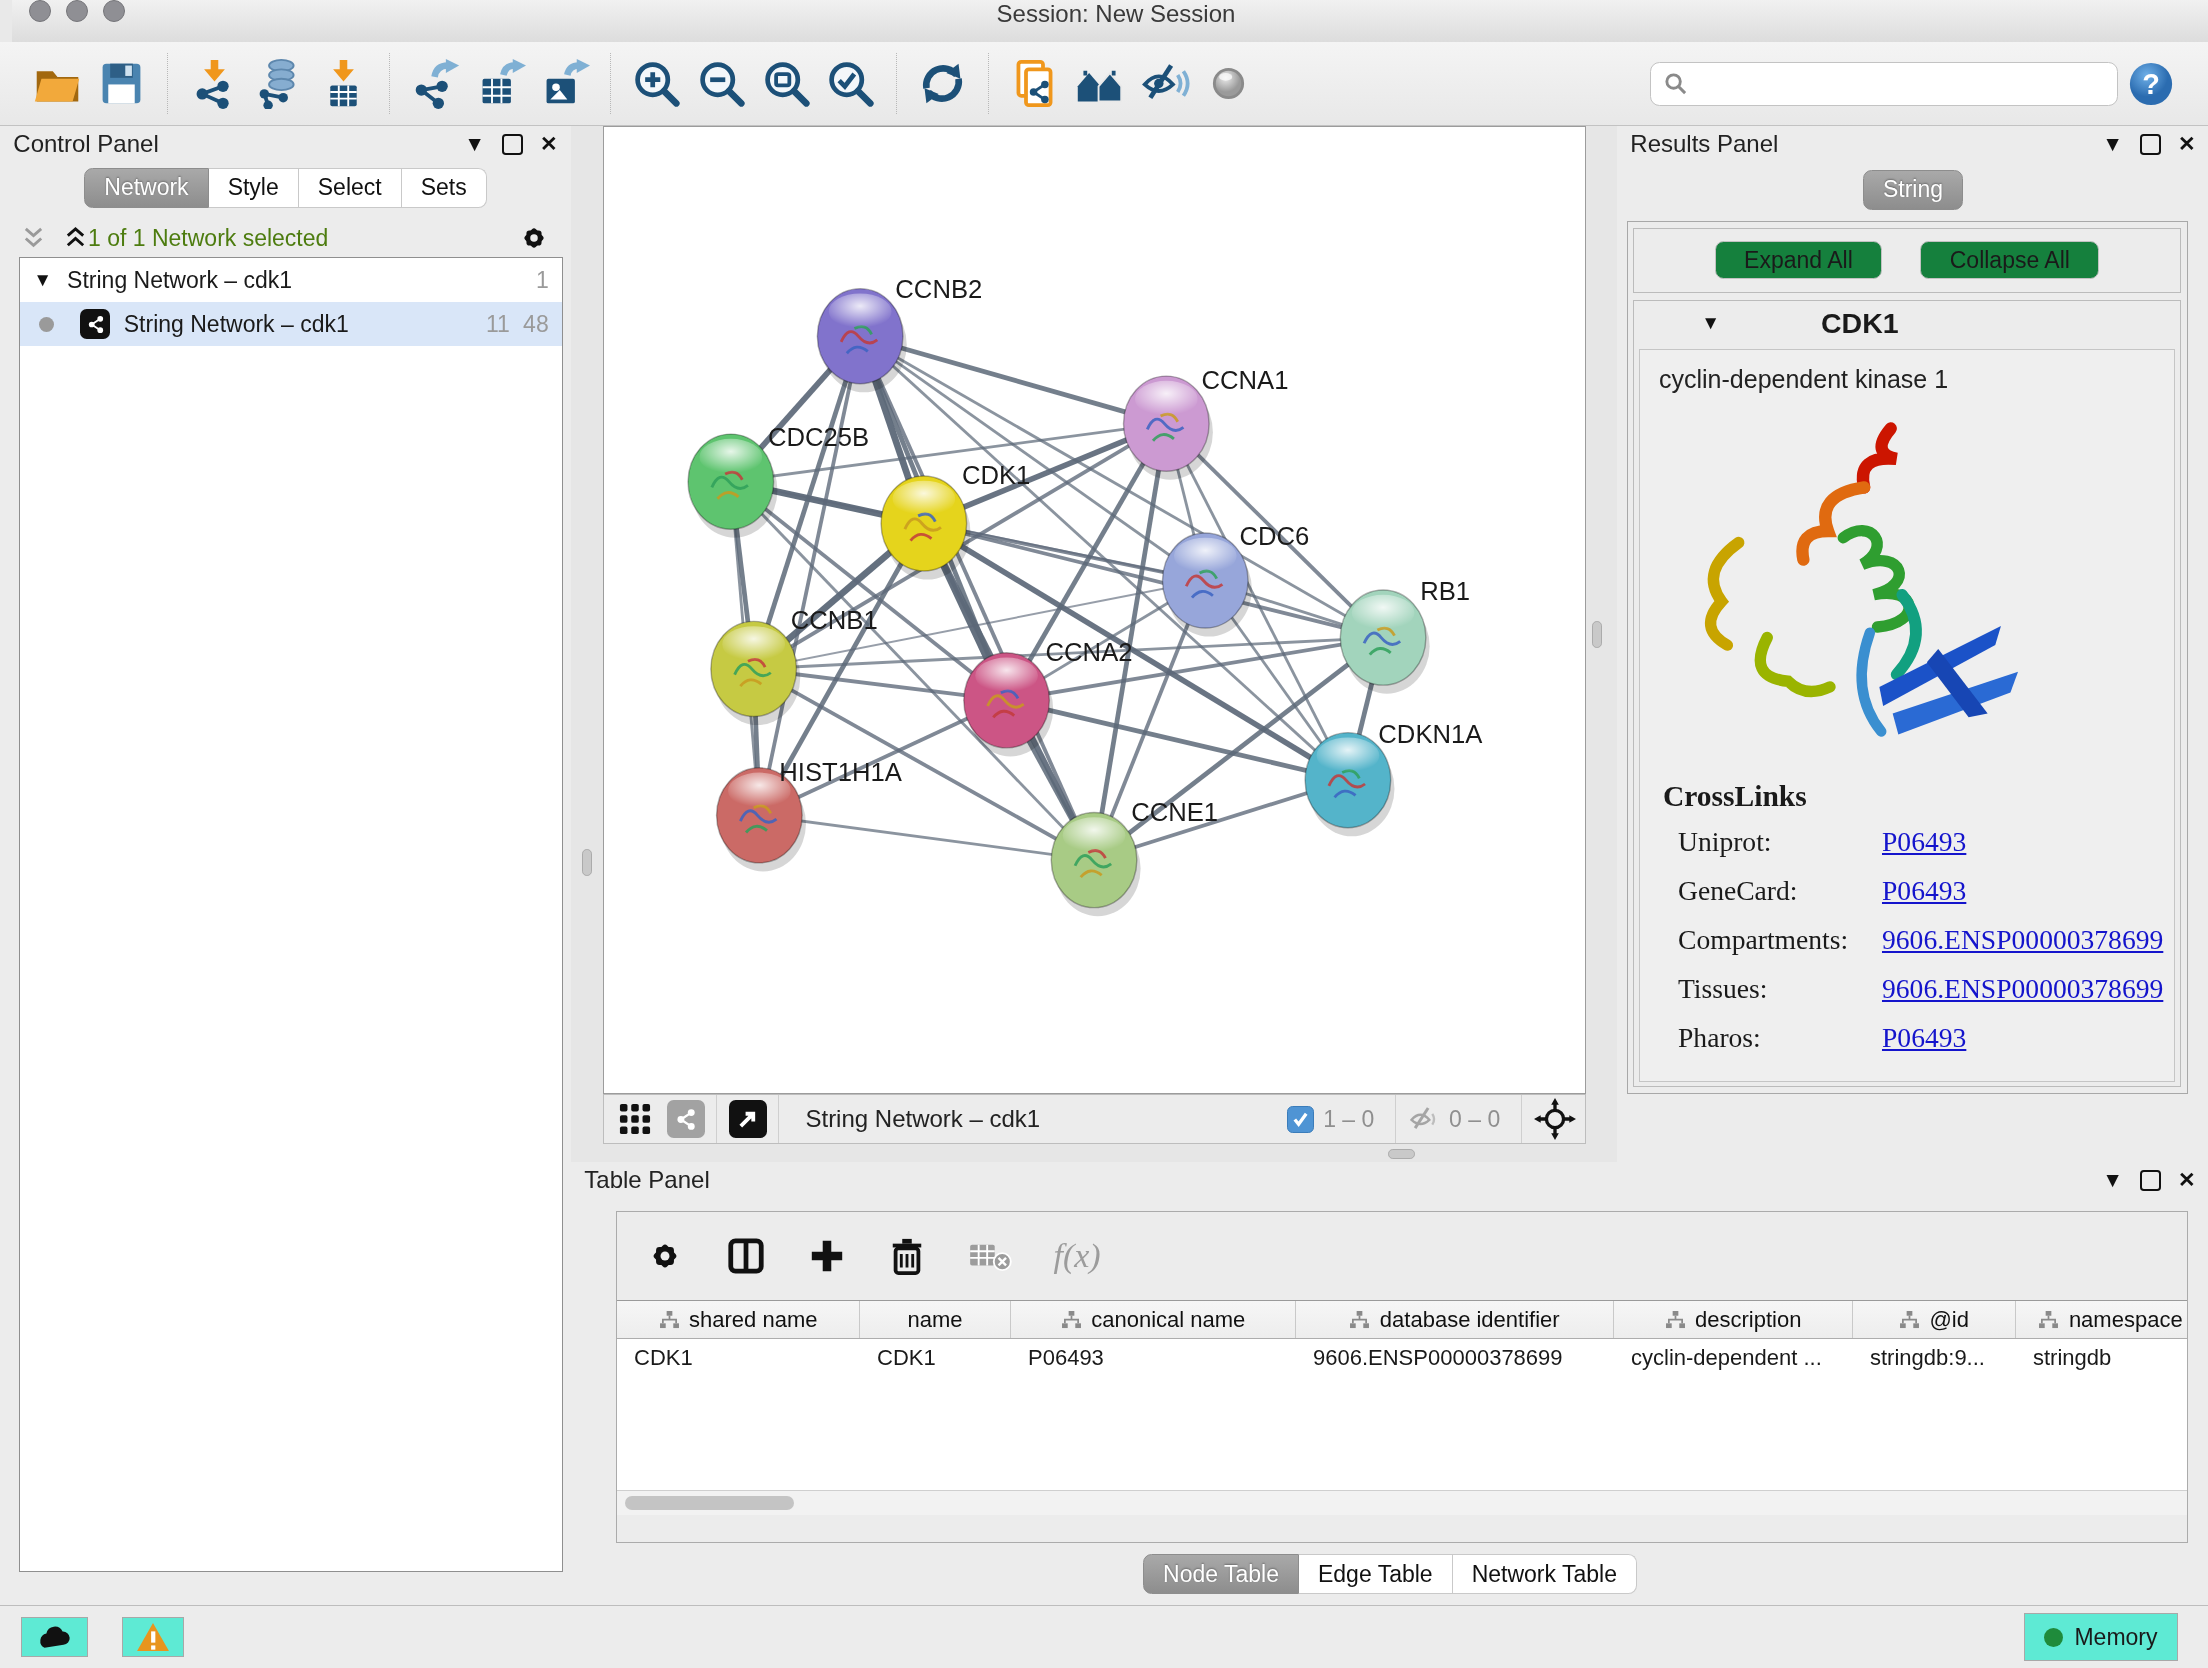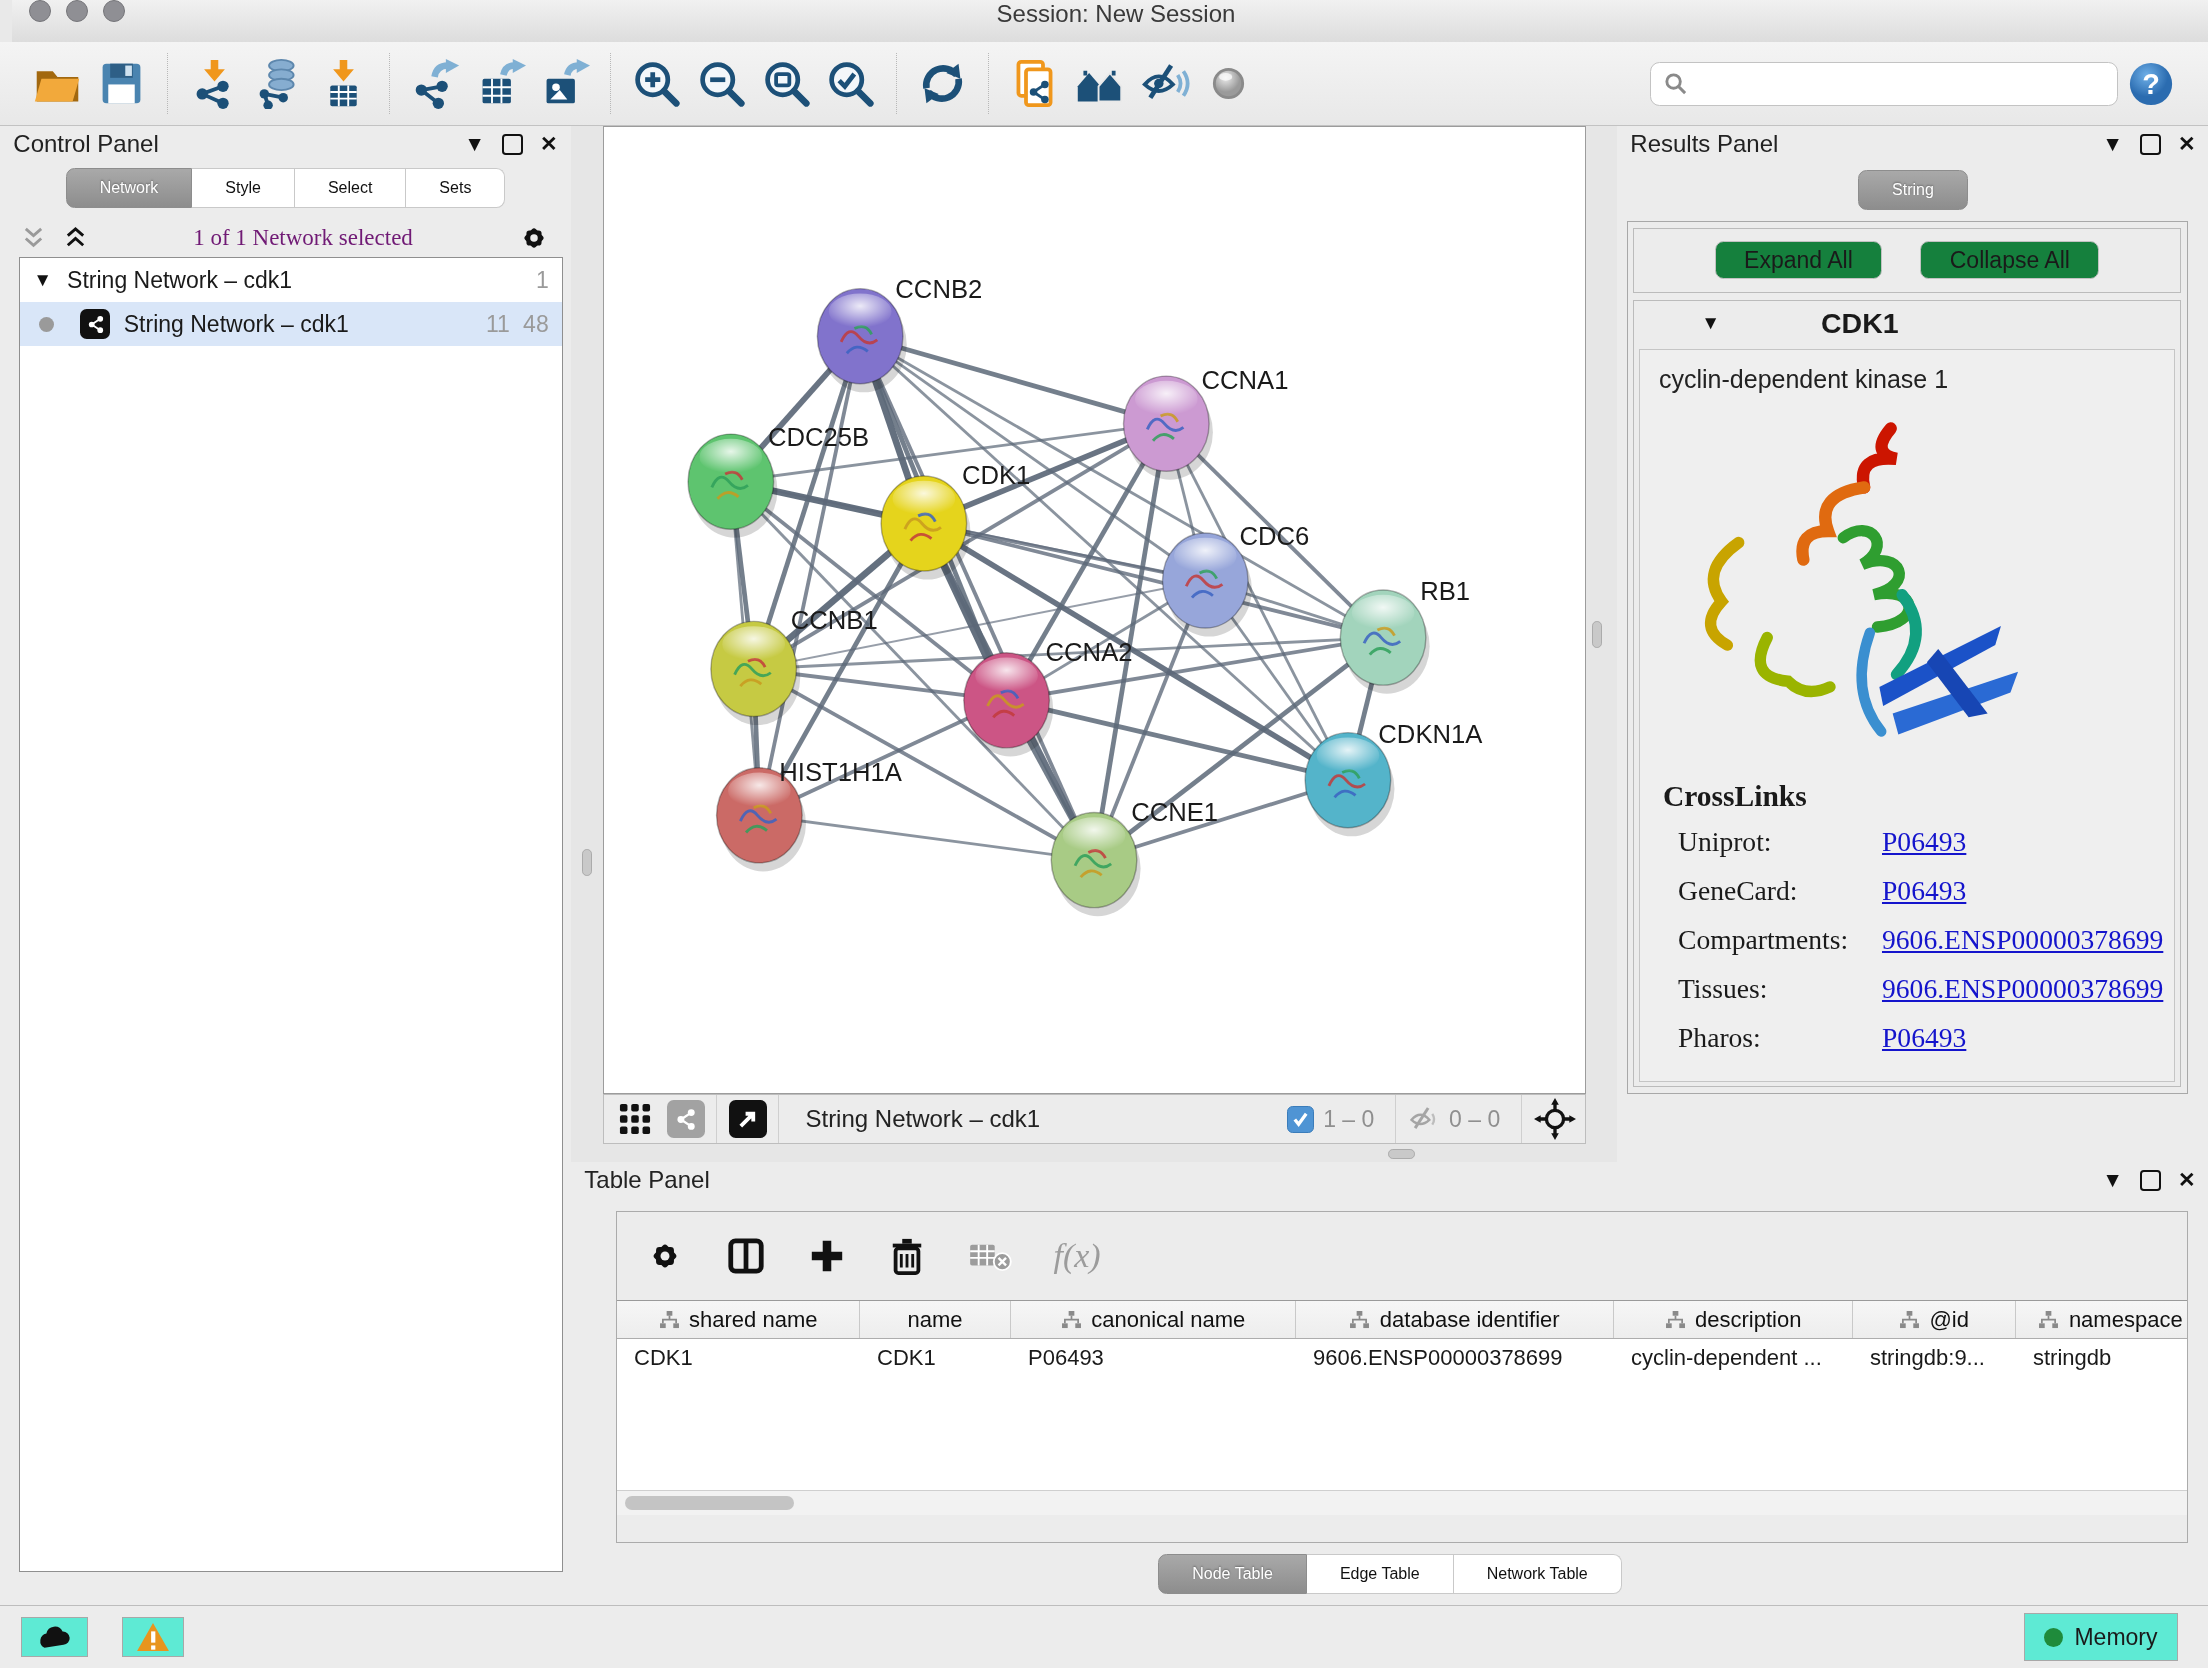--- a/index.html
+++ b/index.html
@@ -23,31 +23,31 @@
   .tsep { width:0; height:61px; border-left:1.9px dotted #b8b8b8; margin:0 13.3px; }
   .searchbox { margin-left:auto; width:468px; height:44px; background:#fff; border:1px solid #c3c3c3;
     border-radius:9.5px; display:flex; align-items:center; padding:0 11.4px; }
   .searchbox input { border:none; outline:none; flex:1; font-size:22px; margin-left:9.5px; font-family:inherit; background:transparent; }
   
   .phead { height:36px; display:flex; align-items:center; padding:0 13.3px; font-size:24px; color:#222;text-align:right; }
   .phead .sp { flex:1; }
   .picon { font-size:21px; color:#111; margin-left:17px; }
   .float-sq { width:21px; height:21px; border:2.9px solid #111; border-radius:3.8px; margin-left:17px; }
   .tabstrip { display:flex; justify-content:center; }
-  .tab { height:40px; padding:0 33px; display:flex; align-items:center; justify-content:center;
-    font-size:16px; background:#fff; border:1px solid #c9c9c9; border-left:none; color:#111; }
+  .tab { height:40px; padding:0 19px; display:flex; align-items:center; justify-content:center;
+    font-size:23px; background:#fff; border:1px solid #c9c9c9; border-left:none; color:#111; }
   .tab:first-child { border-left:1px solid #c9c9c9; border-radius:8.6px 0 0 8.6px; }
   .tab:last-child { border-radius:0 8.6px 8.6px 0; }
   .tab.selected { background:linear-gradient(#a9a9a9,#8d8d8d); color:#fff; border-color:#8d8d8d;
     text-shadow:0 -1px 1.9px rgba(0,0,0,.35); }
   
   #control-panel { position:absolute; left:0; top:126px; width:571px; height:1480px; background:#ececec; }
   #cp-tabs { margin-top:5.7px; }
   .selector-row { display:flex; align-items:center; height:42px; margin-top:9.5px; padding:0 21px; font-size:23px; }
-  .selector-row .status { flex:1; text-align:center; color:#701a75;font-family:Liberation Serif, serif; }
+  .selector-row .status { flex:1; color:#4d7c0f; }
   .tree-box { position:absolute; left:19px; top:131px; width:544px; bottom:34px;
     background:#fff; border:1.9px solid #8f8f8f; }
   .tree-row { display:flex; align-items:center; height:44px; font-size:23px; padding:0 13.3px; }
   .tree-row .cnt { color:#9a9a9a; margin-left:13.3px; }
   .tree-row.selected { background:#d9e6f8; }
   .bullet { width:15px; height:15px; border-radius:50%; background:#9a9a9a; margin:0 9.5px 0 5.7px; }
   .chip { width:30px; height:30px; border-radius:6.7px; display:flex; align-items:center; justify-content:center; }
   .chip.black { background:#111; }
   .chip.gray { background:#a2a2a2; }
   .caret { font-size:19px; margin-right:15px; color:#111; }

